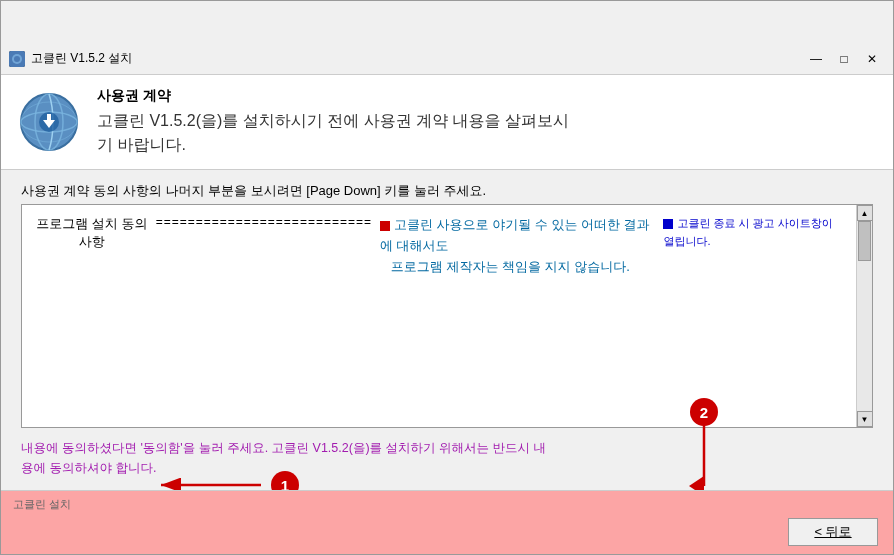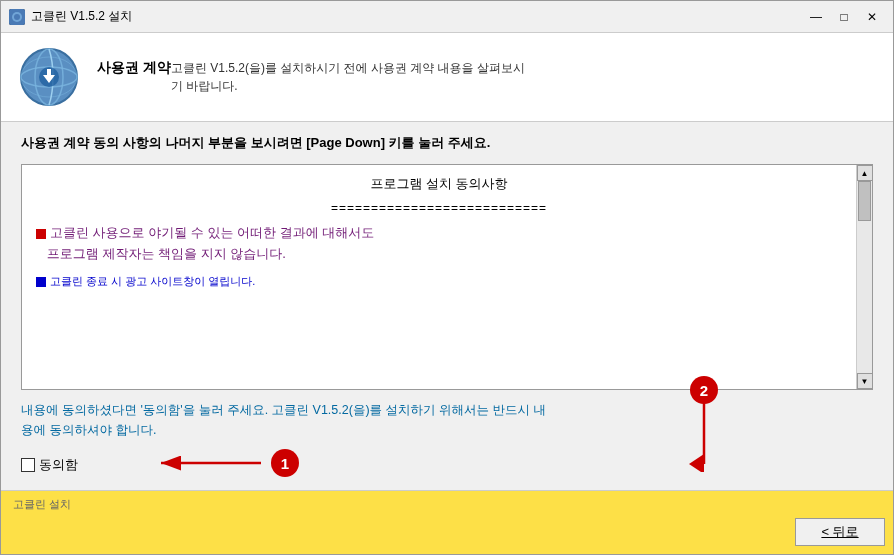--- a/index.html
+++ b/index.html
@@ -27,20 +27,21 @@
 
     
     .title-bar {
       background: #f0f0f0;
       display: flex;
       align-items: center;
       height: 32px;
       padding: 0 8px;
       border-bottom: 1px solid #ccc;
       flex-shrink: 0;
+      margin-top: 42px;
     }
     .title-bar-icon {
       width: 16px;
       height: 16px;
       margin-right: 6px;
       background: #333;
       border-radius: 2px;
       flex-shrink: 0;
     }
     .title-bar-text {
@@ -81,86 +82,86 @@
       display: flex;
       align-items: center;
       justify-content: center;
     }
     .header-icon svg {
       width: 64px;
       height: 64px;
     }
     .header-text {
       display: flex;
+      flex-direction: column;
     }
     .header-title {
       font-size: 14px;
       font-weight: bold;
       margin-bottom: 4px;
     }
     .header-subtitle {
-      font-size: 12px;
+      font-size: 16px;
       color: #333;
       line-height: 1.5;
     }
 
     
     .content {
       flex: 1;
       padding: 12px 20px;
       display: flex;
       flex-direction: column;
       background: #f0f0f0;
       overflow: hidden;
     }
 
     .instruction-text {
       font-size: 13px;
-      margin-bottom: 12px;
+      margin-bottom: 4px;
       color: #000;
-      font-weight: bold;
     }
 
     .license-box {
       border: 1px solid #999;
       background: white;
       flex: 1;
       display: flex;
       flex-direction: row;
       overflow: hidden;
       min-height: 0;
       position: relative;
       margin-bottom: 10px;
     }
 
     .license-content {
       flex: 1;
       padding: 10px 14px;
       overflow: hidden;
       display: flex;
-      flex-direction: column;
+      flex-direction: row;
       gap: 8px;
     }
 
     .license-title {
       text-align: center;
       font-size: 13px;
       color: #000;
     }
 
     .license-divider {
       text-align: center;
       font-size: 12px;
       color: #000;
       letter-spacing: 1px;
     }
 
     .license-warning {
       font-size: 13px;
-      color: #701a75;
+      color: #0369a1;
       line-height: 1.6;
     }
 
     .license-warning-dot {
       display: inline-block;
       width: 10px;
       height: 10px;
       background: #cc0000;
       margin-right: 4px;
       vertical-align: middle;
@@ -213,23 +214,23 @@
       top: 0;
       left: 1px;
       right: 1px;
       height: 40px;
       background: #c0c0c0;
       border: 1px solid #999;
     }
 
     .bottom-text {
       font-size: 12.5px;
-      color: #0369a1;
+      color: #a21caf;
       line-height: 1.6;
-      margin-bottom: 16px;
+      margin-bottom: 0;
     }
 
     .agree-row {
       display: flex;
       align-items: center;
       margin-bottom: 4px;
       position: relative;
     }
     .agree-checkbox {
       width: 14px;
@@ -240,22 +241,22 @@
       margin-right: 4px;
       flex-shrink: 0;
     }
     .agree-label {
       font-size: 13px;
     }
 
     
     .footer {
       border-top: 1px solid #ccc;
-      padding: 6px 8px 8px 12px;
-      background: #fde047;
+      padding: 6px 15px 8px 12px;
+      background: #fca5a5;
       flex-shrink: 0;
     }
     .footer-label {
       font-size: 11px;
       color: #666;
       margin-bottom: 6px;
     }
     .footer-buttons {
       display: flex;
       justify-content: flex-end;
@@ -337,24 +338,20 @@
         <div class="scroll-track">
           <div class="scroll-thumb"></div>
         </div>
         <div class="scroll-down-btn">▼</div>
       </div>
     </div>
 
     <div class="bottom-text">내용에 동의하셨다면 '동의함'을 눌러 주세요. 고클린 V1.5.2(을)를 설치하기 위해서는 반드시 내<br>용에 동의하셔야 합니다.</div>
 
     <div style="position: relative;">
-      <div class="agree-row">
-        <div class="agree-checkbox"></div>
-        <span class="agree-label">동의함</span>
-      </div>
 
       <div style="position: absolute; top: -8px; left: 130px; display: flex; align-items: center;">
 
         <svg width="120" height="30" viewBox="0 0 120 30">
           <defs>
             <marker id="arrowhead1" markerWidth="8" markerHeight="6" refX="8" refY="3" orient="auto">
               <polygon points="0 0, 8 3, 0 6" fill="#cc0000"></polygon>
             </marker>
           </defs>
           <line x1="110" y1="15" x2="10" y2="15" stroke="#cc0000" stroke-width="2.5" marker-end="url(#arrowhead1)"></line>

